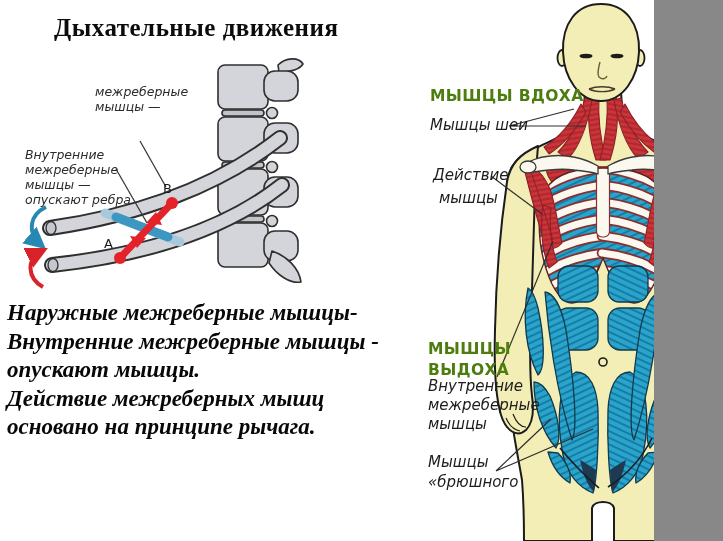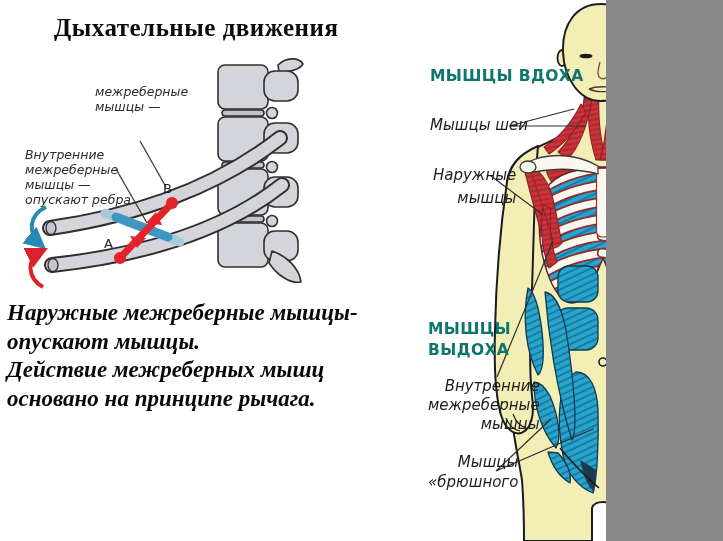--- a/index.html
+++ b/index.html
@@ -1,17 +1,17 @@
 <!DOCTYPE html>
 <html><head>
 <meta charset="utf-8">
 <style>
   html,body{margin:0;padding:0;background:#888;}
   #screen{
-    position:relative;width:606px;height:541px;background:#ffffff;
+    position:relative;width:654px;height:541px;background:#ffffff;
     overflow:hidden;font-family:"DejaVu Sans",sans-serif;
   }
   
   .slide-title{
     position:absolute;left:54px;top:14px;
     font-family:"Liberation Serif",serif;font-weight:700;font-size:25px;
     letter-spacing:.5px;color:#0c0c0c;white-space:nowrap;
   }
   
   .diag-label{
@@ -20,25 +20,25 @@
   }
   
   .summary{
     position:absolute;left:7px;top:299px;
     font-family:"Liberation Serif",serif;font-style:italic;font-weight:700;
     font-size:23px;line-height:28.5px;color:#080808;white-space:nowrap;
   }
   
   .fig-label{
     position:absolute;font-size:15px;font-style:italic;color:#1d1d1d;
-    line-height:19px;white-space:nowrap;text-align:right;
+    line-height:19px;white-space:nowrap;
   }
   .fig-header{
-    position:absolute;font-size:15.5px;font-weight:700;color:#0f766e;
-    letter-spacing:.4px;line-height:21px;white-space:nowrap;
+    position:absolute;font-size:15.5px;font-weight:700;color:#4d7c0f;
+    letter-spacing:.4px;line-height:21px;white-space:nowrap;margin-top:20px;
   }
   .lh23{line-height:23px;}
   .lh20{line-height:20px;}
   svg{position:absolute;display:block;}
   .ab-letter{font-family:"DejaVu Sans",sans-serif;font-size:13px;fill:#1a1a1a;}
 </style>
 </head>
 <body>
 
 <div id="screen">
@@ -112,20 +112,21 @@
   </div>
   <div class="diag-label" style="left:25px;top:147px">
     <div>Внутренние</div>
     <div>межреберные</div>
     <div>мышцы —</div>
     <div>опускают ребра</div>
   </div>
 
   <div class="summary">
     <div>Наружные межреберные мышцы-</div>
+    <div>Внутренние межреберные мышцы -</div>
     <div>опускают мышцы.</div>
     <div>Действие межреберных мышц</div>
     <div>основано на принципе рычага.</div>
   </div>
 
   <svg style="left:420px;top:0" width="303" height="541" viewBox="420 0 303 541">
     <defs>
       <pattern id="bh" width="6" height="6" patternUnits="userSpaceOnUse" patternTransform="rotate(65)">
         <rect width="6" height="6" fill="#2ba4cb"></rect>
         <line x1="1" y1="0" x2="1" y2="6" stroke="#157da6" stroke-width="2"></line>
@@ -227,21 +228,21 @@
       <path d="M 497,377 L 553,241"></path>
       <path d="M 496,471 L 551,419 M 496,471 L 593,429"></path>
     </g>
   </svg>
 
   <div class="fig-header" style="left:430px;top:66px">МЫШЦЫ ВДОХА</div>
 
   <div class="fig-label" style="left:430px;top:116px">Мышцы шеи</div>
 
   <div class="fig-label lh23" style="left:433px;top:164px">
-    <div>Наружные</div>
+    <div>Действие</div>
     <div style="padding-left:6px">мышцы</div>
   </div>
 
   <div class="fig-header" style="left:428px;top:319px">
     <div>МЫШЦЫ</div>
     <div>ВЫДОХА</div>
   </div>
 
   <div class="fig-label" style="left:428px;top:377px">
     <div>Внутренние</div>

